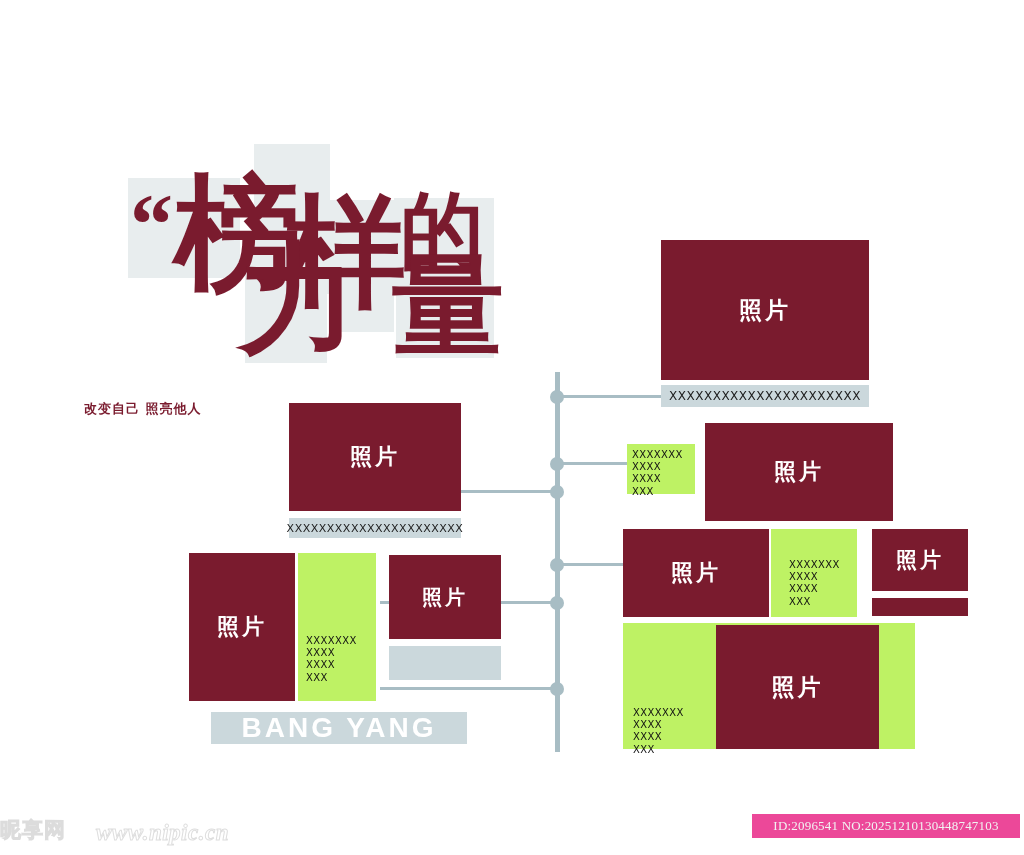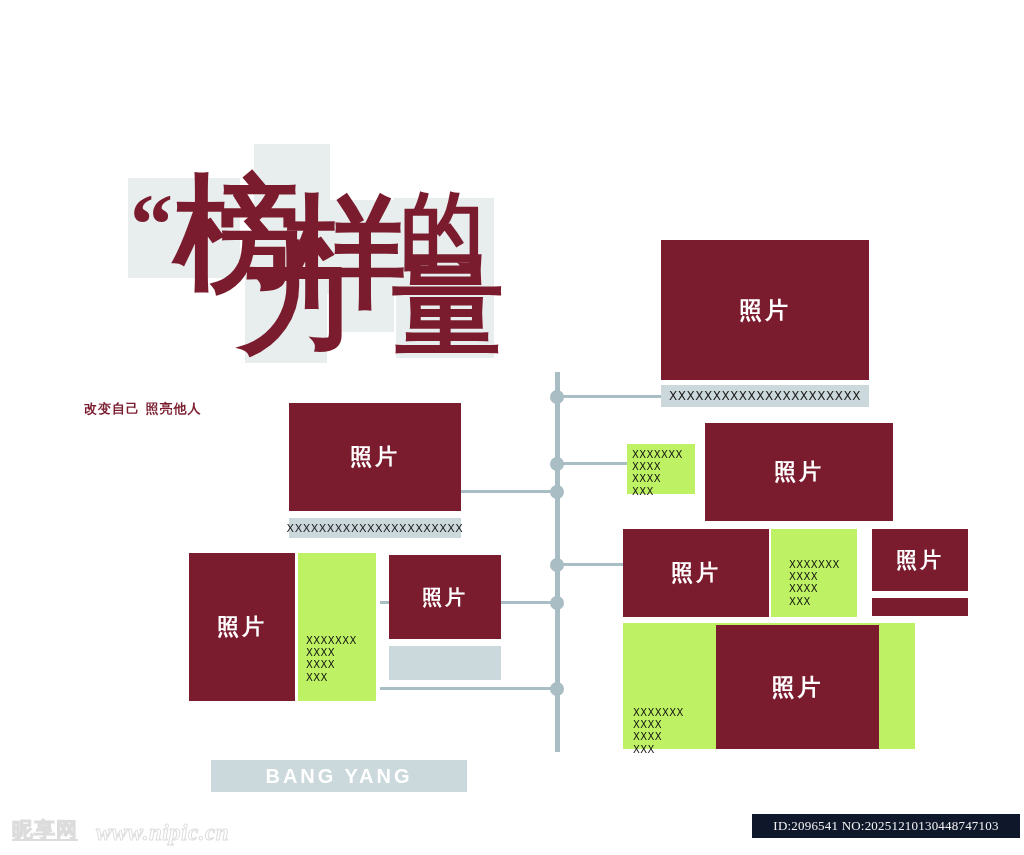--- a/index.html
+++ b/index.html
@@ -99,25 +99,24 @@
     box-sizing: border-box;
   }
   .textblock span { display: block; white-space: nowrap; }
 
   .brandbar {
     background: #cbd8dc;
     color: #ffffff;
     display: flex;
     align-items: center;
     justify-content: center;
-    font-size: 20px;
+    font-size: 28px;
     font-weight: 700;
     letter-spacing: 3px;
     font-family: "Liberation Sans", "DejaVu Sans", sans-serif;
-    margin-top: 48px;
   }
 
   
   .tl-spine {
     background: #a8bdc4;
   }
   .tl-dot {
     background: #a8bdc4;
     border-radius: 50%;
   }
@@ -139,21 +138,21 @@
     color: transparent;
     -webkit-text-stroke: 1px #dedede;
     font-size: 23px;
     font-weight: 700;
     font-style: italic;
     letter-spacing: 0.5px;
     font-family: "Liberation Serif", "DejaVu Serif", serif;
     white-space: nowrap;
   }
   .id-badge {
-    background: #0f172a;
+    background: #ec4899;
     color: #f2f2f2;
     font-size: 13px;
     display: flex;
     align-items: center;
     justify-content: center;
     letter-spacing: 0.2px;
     font-family: "Liberation Serif", "DejaVu Serif", serif;
     white-space: nowrap;
   }
 </style>
@@ -258,19 +257,19 @@
   <div class="abs textblock" style="left:623px; top:623px; width:292px; height:126px; padding:84px 0 0 10px;">
     <span>XXXXXXX</span>
     <span>XXXX</span>
     <span>XXXX</span>
     <span>XXX</span>
   </div>
   <div class="abs photo" style="left:716px; top:625px; width:163px; height:124px; font-size:23px;">
     <span>照片</span>
   </div>
 
-  <div class="abs wm-logo" style="left:12px; top:816px;text-decoration:underline;">昵享网</div>
+  <div class="abs wm-logo" style="left:0; top:816px;">昵享网</div>
   <div class="abs wm-url" style="left:96px; top:820px;">www.nipic.cn</div>
   <div class="abs id-badge" style="left:752px; top:814px; width:268px; height:24px;">
     <span>ID:2096541 NO:20251210130448747103</span>
   </div>
 
 </div>
 
 </body></html>

